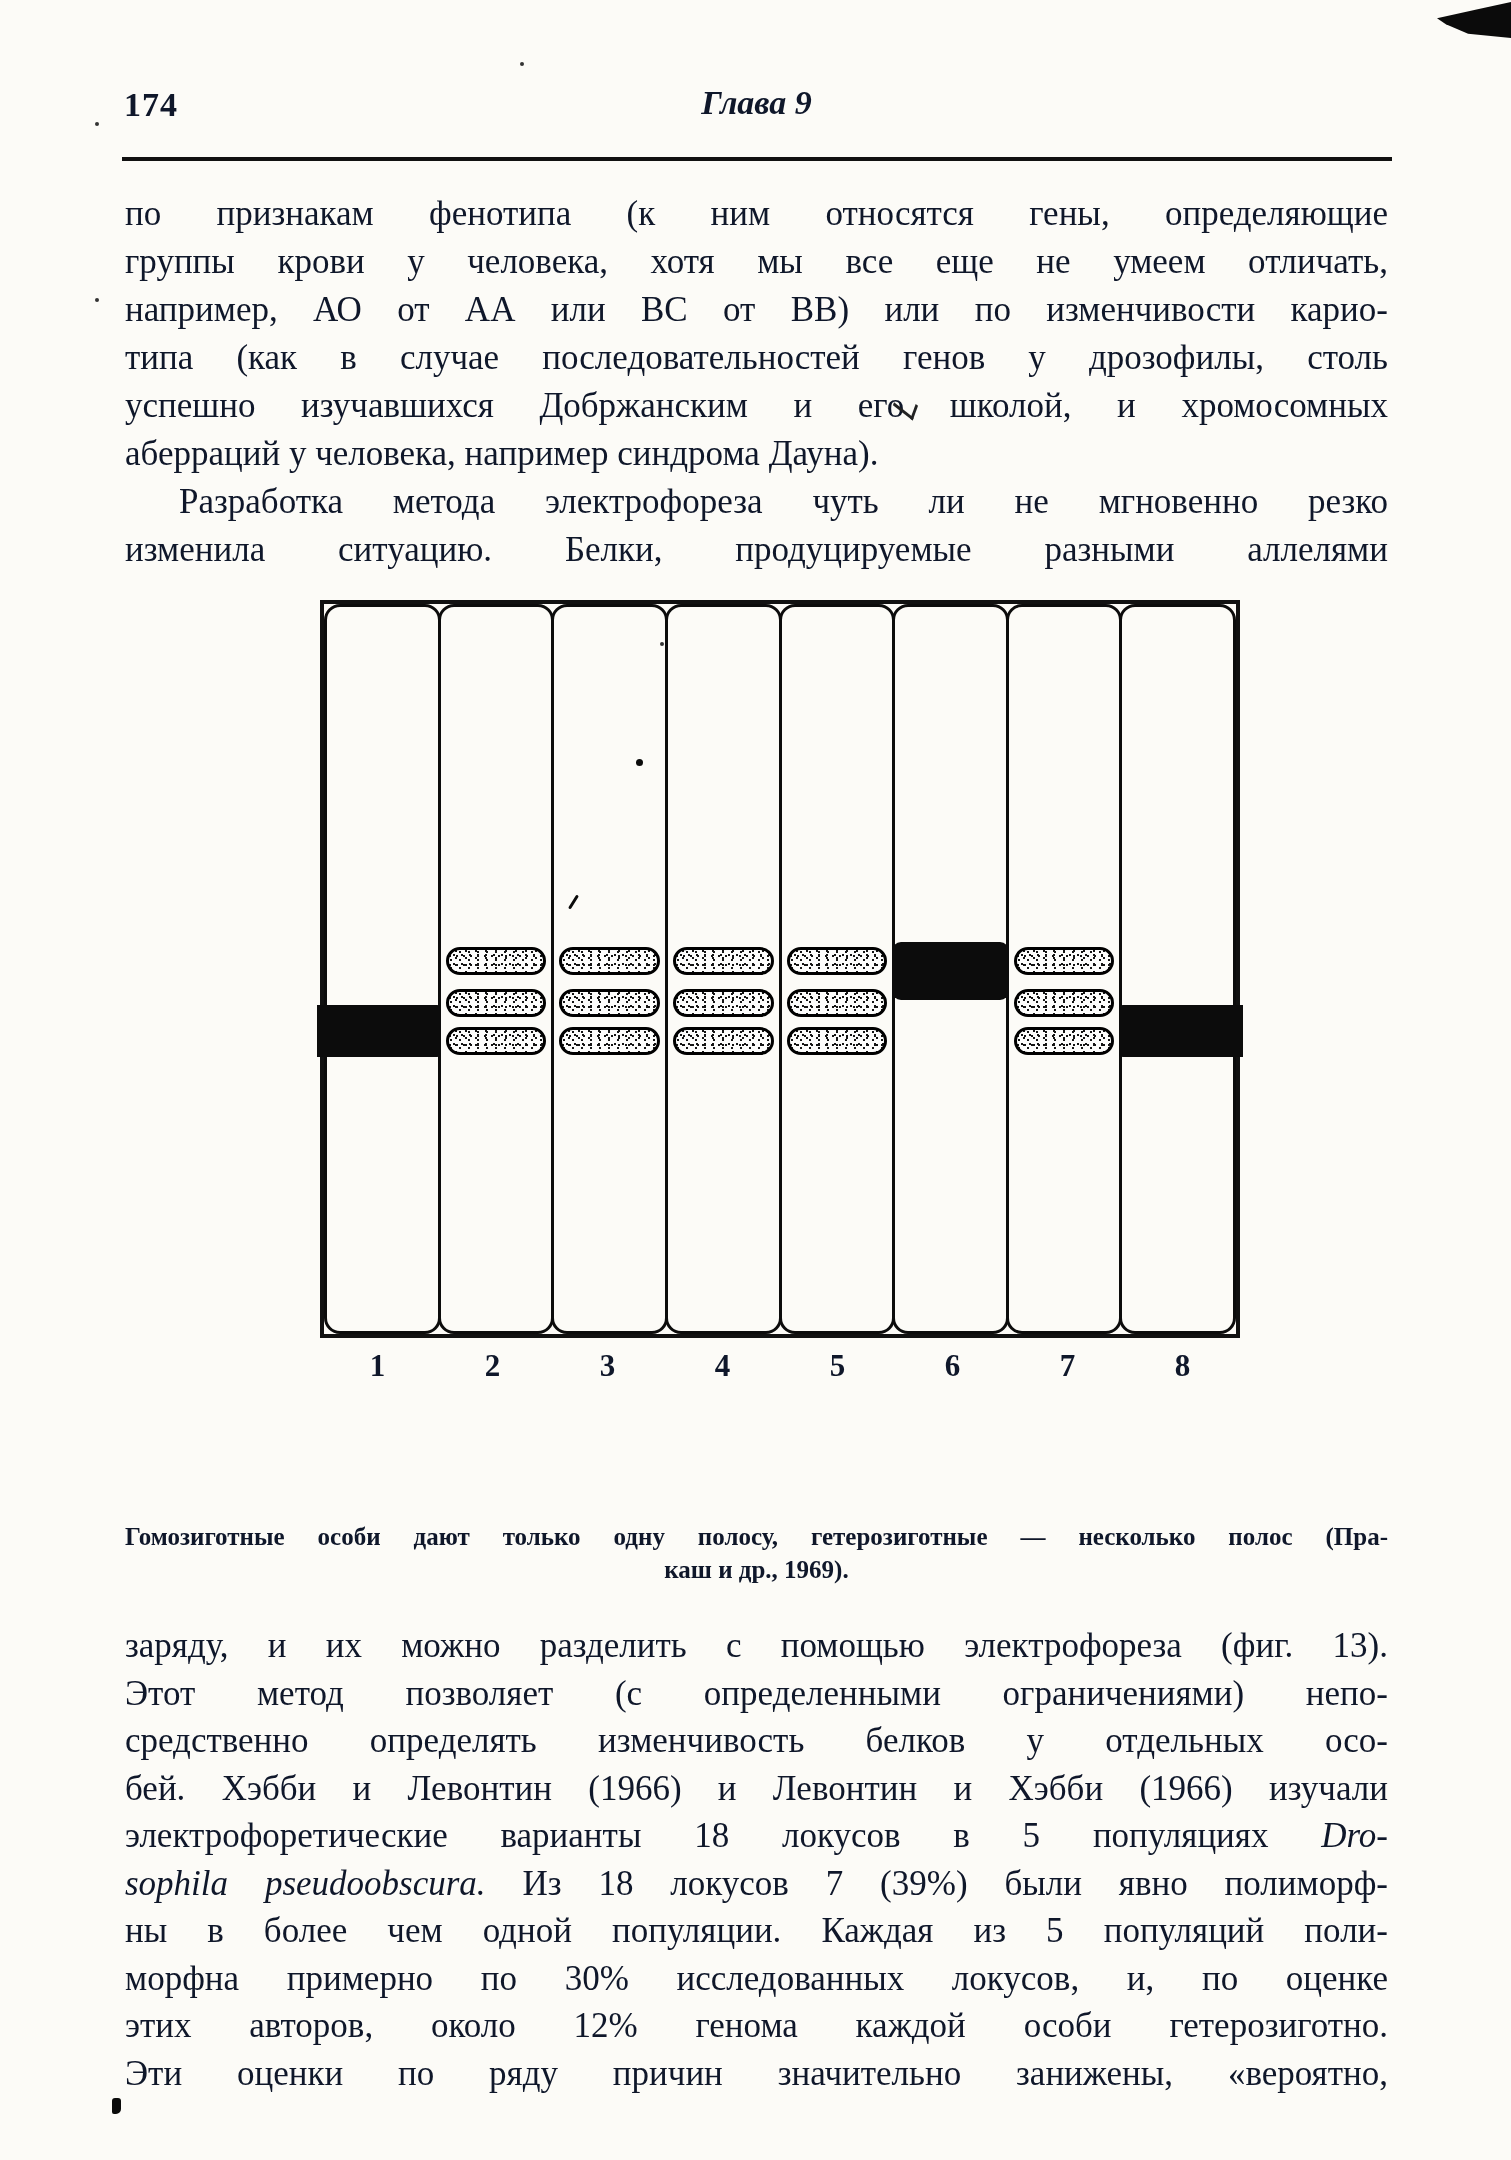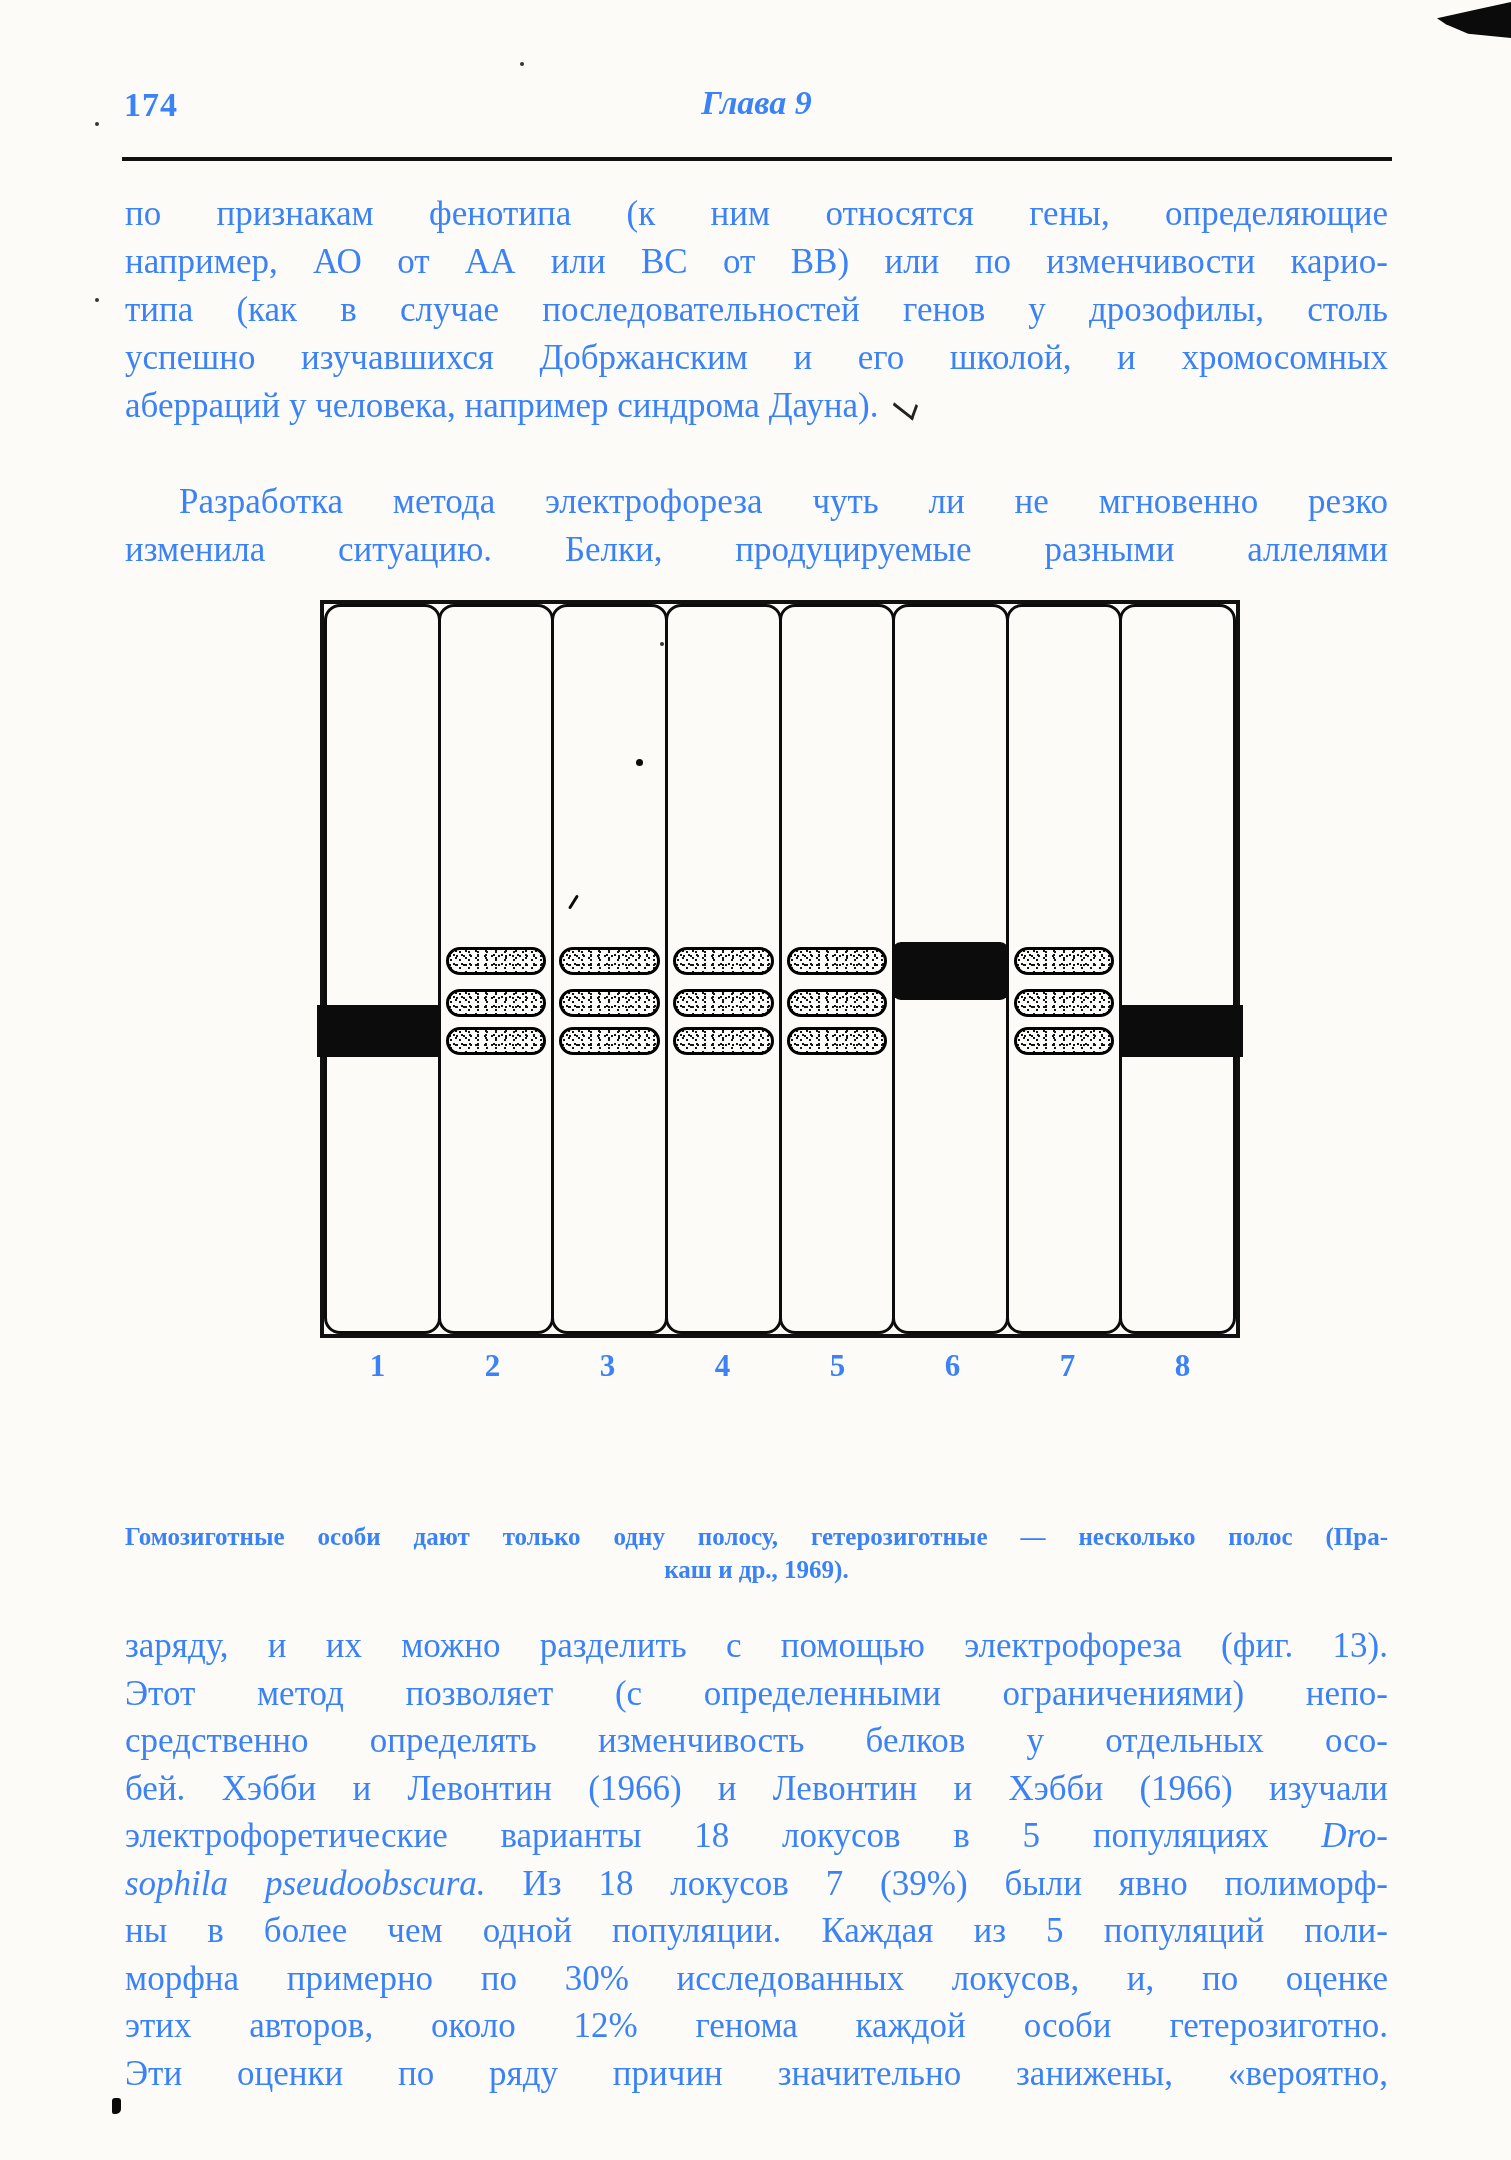--- a/index.html
+++ b/index.html
@@ -3,21 +3,21 @@
 <meta charset="utf-8">
 <style>
   html,body { margin:0; padding:0; background:#d8d8d8; }
   .page {
     position:relative;
     width:1511px; height:2160px;
     margin:0 auto;
     background:#fcfbf7;
     overflow:hidden;
     font-family:"Liberation Serif","DejaVu Serif",serif;
-    color:#3b82f6;
+    color:#0f172a;
   }
   
   .page-number {
     position:absolute; left:124px; top:86px;
     font-size:34px; font-weight:700; letter-spacing:1px;
   }
   .chapter-header {
     position:absolute; left:125px; top:84px; width:1263px;
     text-align:center; font-size:34px; font-style:italic; font-weight:600;
   }
@@ -117,20 +117,21 @@
 <body>
 
 <div class="page">
 
   <div class="page-number">174</div>
   <div class="chapter-header">Глава 9</div>
   <div class="header-rule"></div>
 
   <div class="textblock para1">
     <div class="line">по признакам фенотипа (к ним относятся гены, определяющие</div>
+    <div class="line">группы крови у человека, хотя мы все еще не умеем отличать,</div>
     <div class="line">например, АО от АА или ВС от ВВ) или по изменчивости карио-</div>
     <div class="line">типа (как в случае последовательностей генов у дрозофилы, столь</div>
     <div class="line">успешно изучавшихся Добржанским и его школой, и хромосомных</div>
     <div class="line last">аберраций у человека, например синдрома Дауна).</div>
   </div>
 
   <div class="textblock para2">
     <div class="line indent">Разработка метода электрофореза чуть ли не мгновенно резко</div>
     <div class="line">изменила ситуацию. Белки, продуцируемые разными аллелями</div>
   </div>

